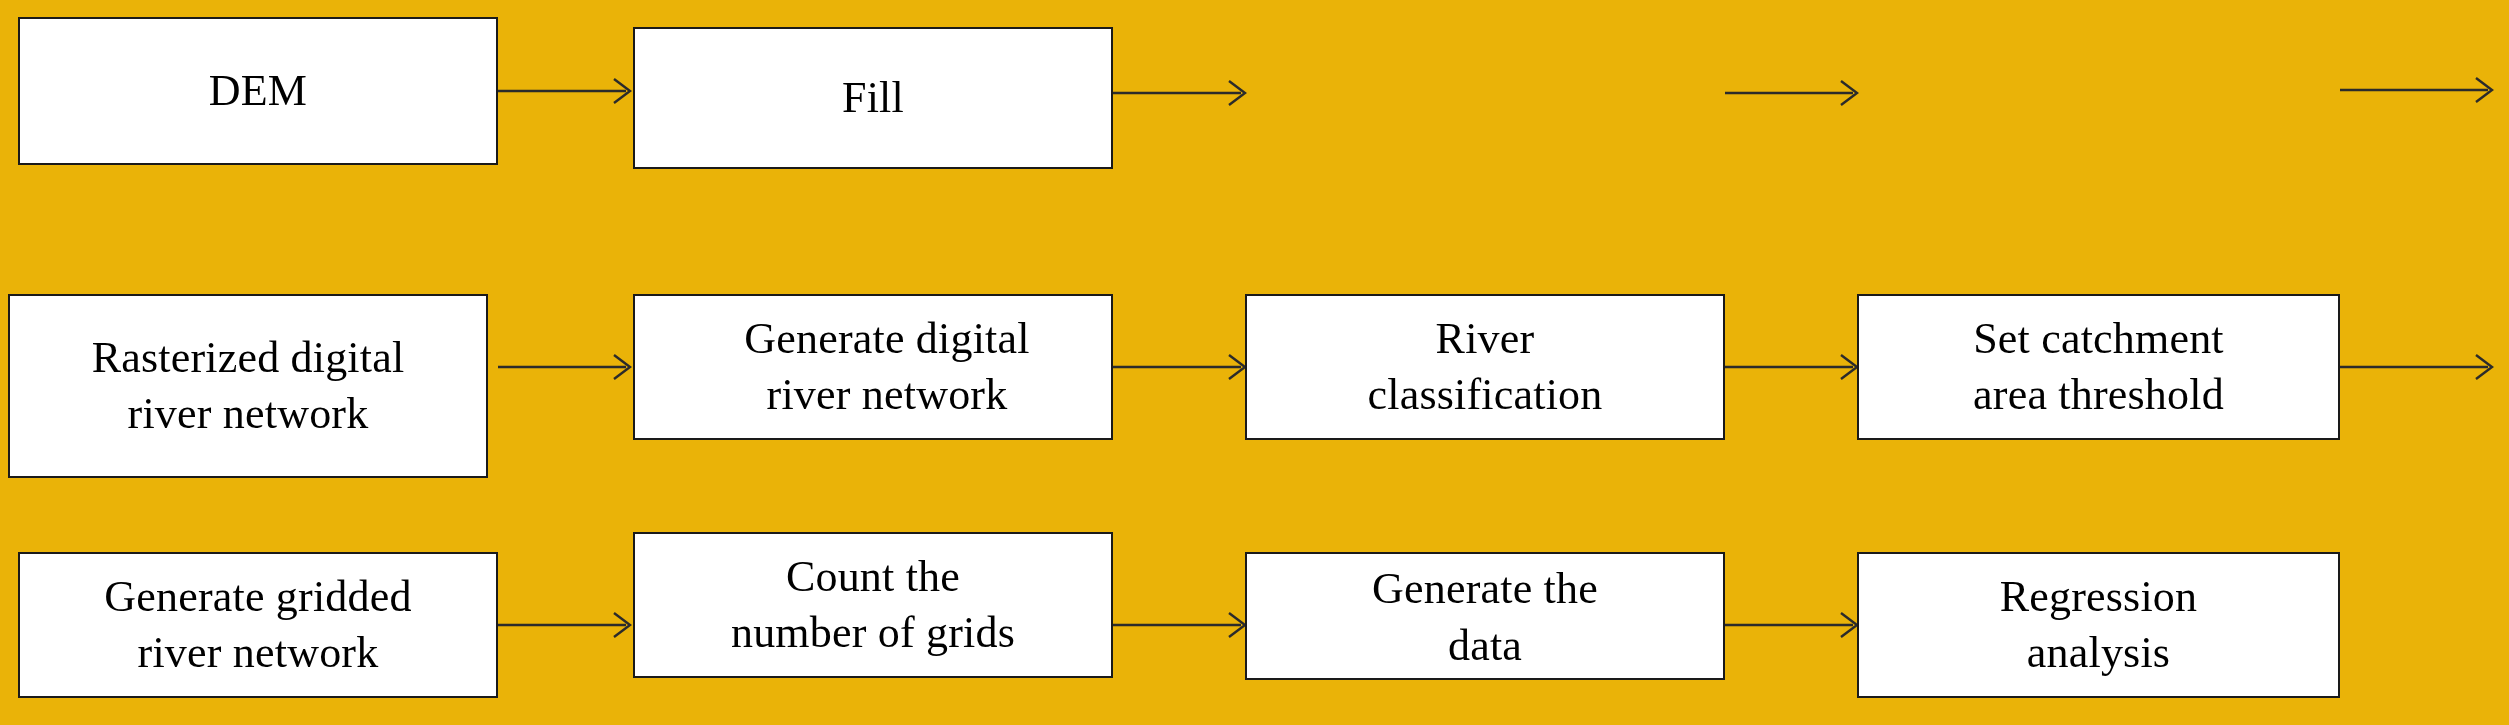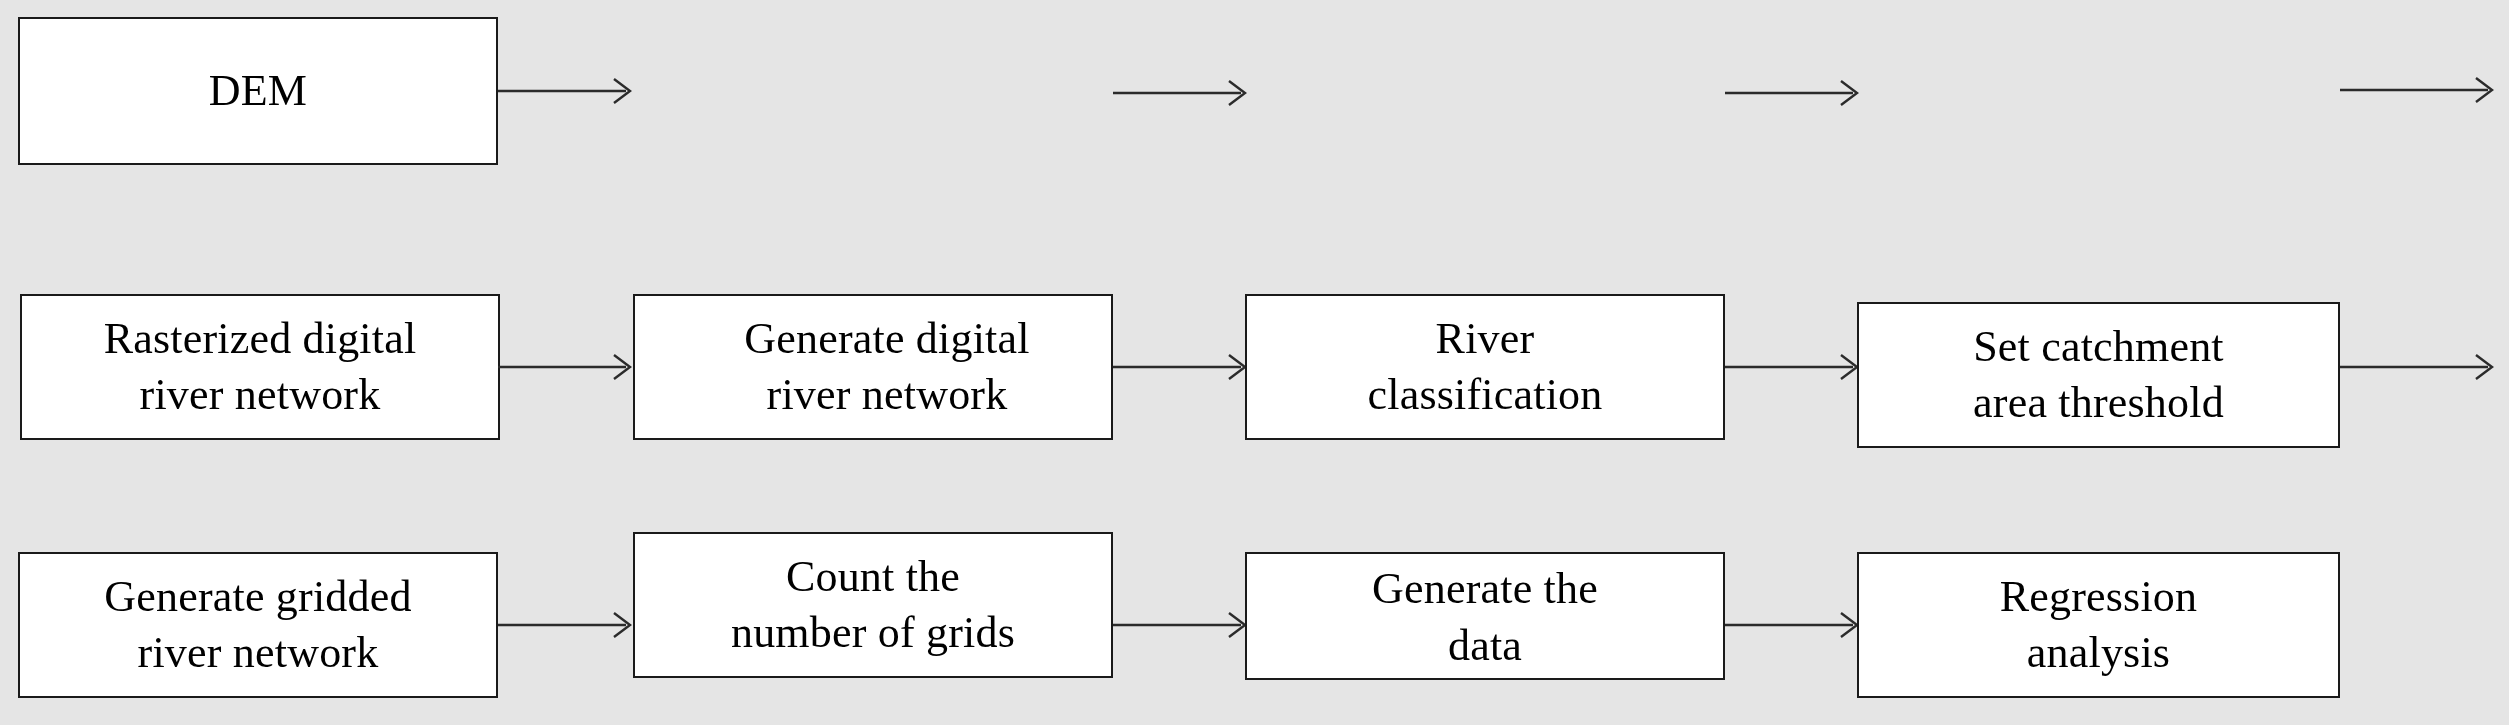--- a/index.html
+++ b/index.html
@@ -5,21 +5,21 @@
 <style>
   html, body {
     margin: 0;
     padding: 0;
     background: #ffffff;
   }
   #stage {
     position: relative;
     width: 2509px;
     height: 725px;
-    background: #e5e5e5;
+    background: #eab308;
     font-family: "Liberation Serif", "DejaVu Serif", serif;
     overflow: hidden;
   }
   .node {
     position: absolute;
     box-sizing: border-box;
     border: 2px solid #1a1a1a;
     background: #ffffff;
     display: flex;
     align-items: center;
@@ -54,20 +54,23 @@
     <span class="node-label">DEM</span>
   </div>
 
   <div class="connector" style="left:498px; top:71px; width:136px;">
     <svg width="136" height="40" viewBox="0 0 136 40">
       <line x1="0" y1="20" x2="128" y2="20" stroke="#2b2b2b" stroke-width="2.4"></line>
       <polyline points="116,8 132,20 116,32" fill="none" stroke="#2b2b2b" stroke-width="2.4"></polyline>
     </svg>
   </div>
 
+  <div class="node" style="left:633px; top:27px; width:480px; height:142px;">
+    <span class="node-label">Fill</span>
+  </div>
 
   <div class="connector" style="left:1113px; top:73px; width:136px;">
     <svg width="136" height="40" viewBox="0 0 136 40">
       <line x1="0" y1="20" x2="128" y2="20" stroke="#2b2b2b" stroke-width="2.4"></line>
       <polyline points="116,8 132,20 116,32" fill="none" stroke="#2b2b2b" stroke-width="2.4"></polyline>
     </svg>
   </div>
 
 
   <div class="connector" style="left:1725px; top:73px; width:136px;">
@@ -78,21 +81,21 @@
   </div>
 
 
   <div class="connector" style="left:2340px; top:70px; width:160px;">
     <svg width="160" height="40" viewBox="0 0 160 40">
       <line x1="0" y1="20" x2="148" y2="20" stroke="#2b2b2b" stroke-width="2.4"></line>
       <polyline points="136,8 152,20 136,32" fill="none" stroke="#2b2b2b" stroke-width="2.4"></polyline>
     </svg>
   </div>
 
-  <div class="node" style="left:20px; top:294px; width:480px; height:146px;">
+  <div class="node" style="left:8px; top:294px; width:480px; height:184px;">
     <span class="node-label">Rasterized digital
 river network</span>
   </div>
 
   <div class="connector" style="left:498px; top:347px; width:136px;">
     <svg width="136" height="40" viewBox="0 0 136 40">
       <line x1="0" y1="20" x2="128" y2="20" stroke="#2b2b2b" stroke-width="2.4"></line>
       <polyline points="116,8 132,20 116,32" fill="none" stroke="#2b2b2b" stroke-width="2.4"></polyline>
     </svg>
   </div>
@@ -114,21 +117,21 @@
 classification</span>
   </div>
 
   <div class="connector" style="left:1725px; top:347px; width:136px;">
     <svg width="136" height="40" viewBox="0 0 136 40">
       <line x1="0" y1="20" x2="128" y2="20" stroke="#2b2b2b" stroke-width="2.4"></line>
       <polyline points="116,8 132,20 116,32" fill="none" stroke="#2b2b2b" stroke-width="2.4"></polyline>
     </svg>
   </div>
 
-  <div class="node" style="left:1857px; top:294px; width:483px; height:146px;margin-top:8px;">
+  <div class="node" style="left:1857px; top:294px; width:483px; height:146px;">
     <span class="node-label">Set catchment
 area threshold</span>
   </div>
 
   <div class="connector" style="left:2340px; top:347px; width:160px;">
     <svg width="160" height="40" viewBox="0 0 160 40">
       <line x1="0" y1="20" x2="148" y2="20" stroke="#2b2b2b" stroke-width="2.4"></line>
       <polyline points="136,8 152,20 136,32" fill="none" stroke="#2b2b2b" stroke-width="2.4"></polyline>
     </svg>
   </div>

